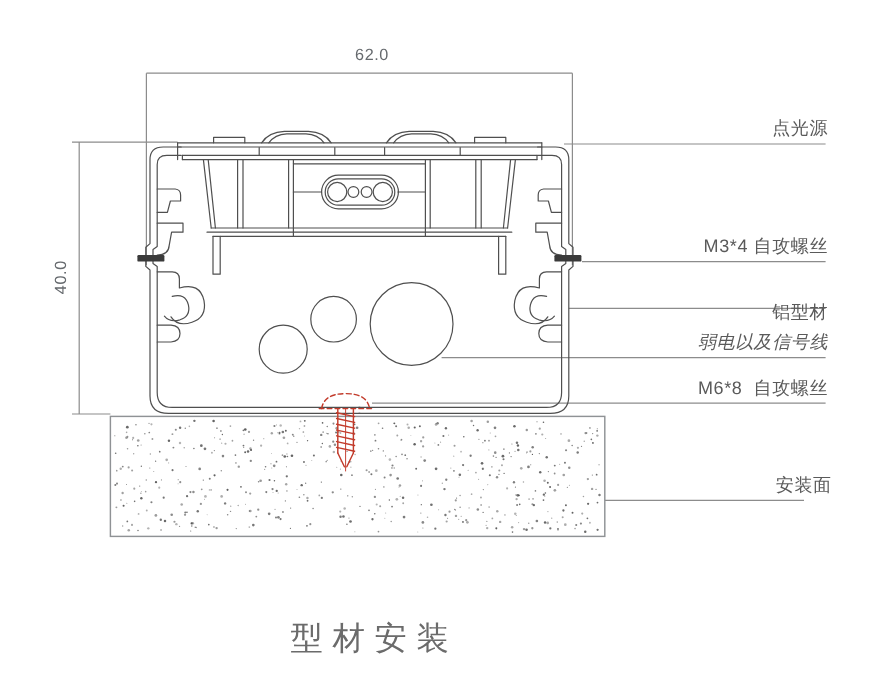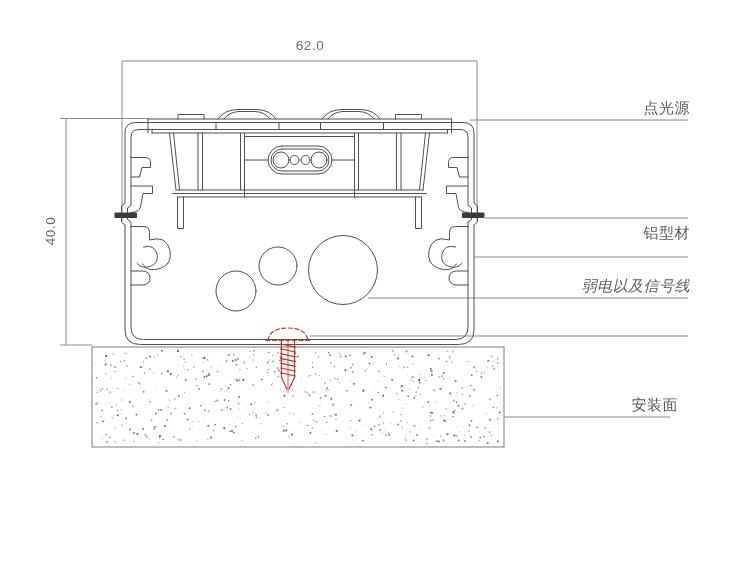--- a/index.html
+++ b/index.html
@@ -709,17 +709,20 @@
       <path d="M281.5,377.5 L287,389 M294.5,377.5 L289,389"></path>
       <path d="M280.5,344 l15,3.2 M280.5,348.8 l15,3.2 M280.5,353.6 l15,3.2 M280.5,358.4 l15,3.2 M280.5,363.2 l15,3.2 M280.5,368 l15,3.2 M280.5,372.8 l15,3.2"></path>
       <path d="M288,341 V392.5" stroke-width="0.8"></path>
     </g>
   </svg>
 
   <div class="dim-label" style="left:280px;top:38px;width:60px;">62.0</div>
   <div class="dim-label vertical" style="left:30px;top:222px;width:44px;height:18px;">40.0</div>
 
   <div class="callout-label" style="right:47px;top:99px;">点光源</div>
-  <div class="callout-label" style="right:47px;top:224px;">铝型材</div>
+  <div class="callout-label" style="right:47px;top:197px;">M3*4 自攻螺丝</div>
+  <div class="callout-label" style="right:47px;top:252px;">铝型材</div>
   <div class="callout-label" style="right:47px;top:277px;font-style:italic;">弱电以及信号线</div>
-  <div class="callout-label" style="right:59px;top:396px;">安装面</div>
-
+  <div class="callout-label" style="right:47px;top:315px;">M6*8  自攻螺丝</div>
+  <div class="callout-label" style="right:44px;top:396px;">安装面</div>
+
+  <div class="drawing-title">型材安装</div>
 </div>
 
 </body></html>

